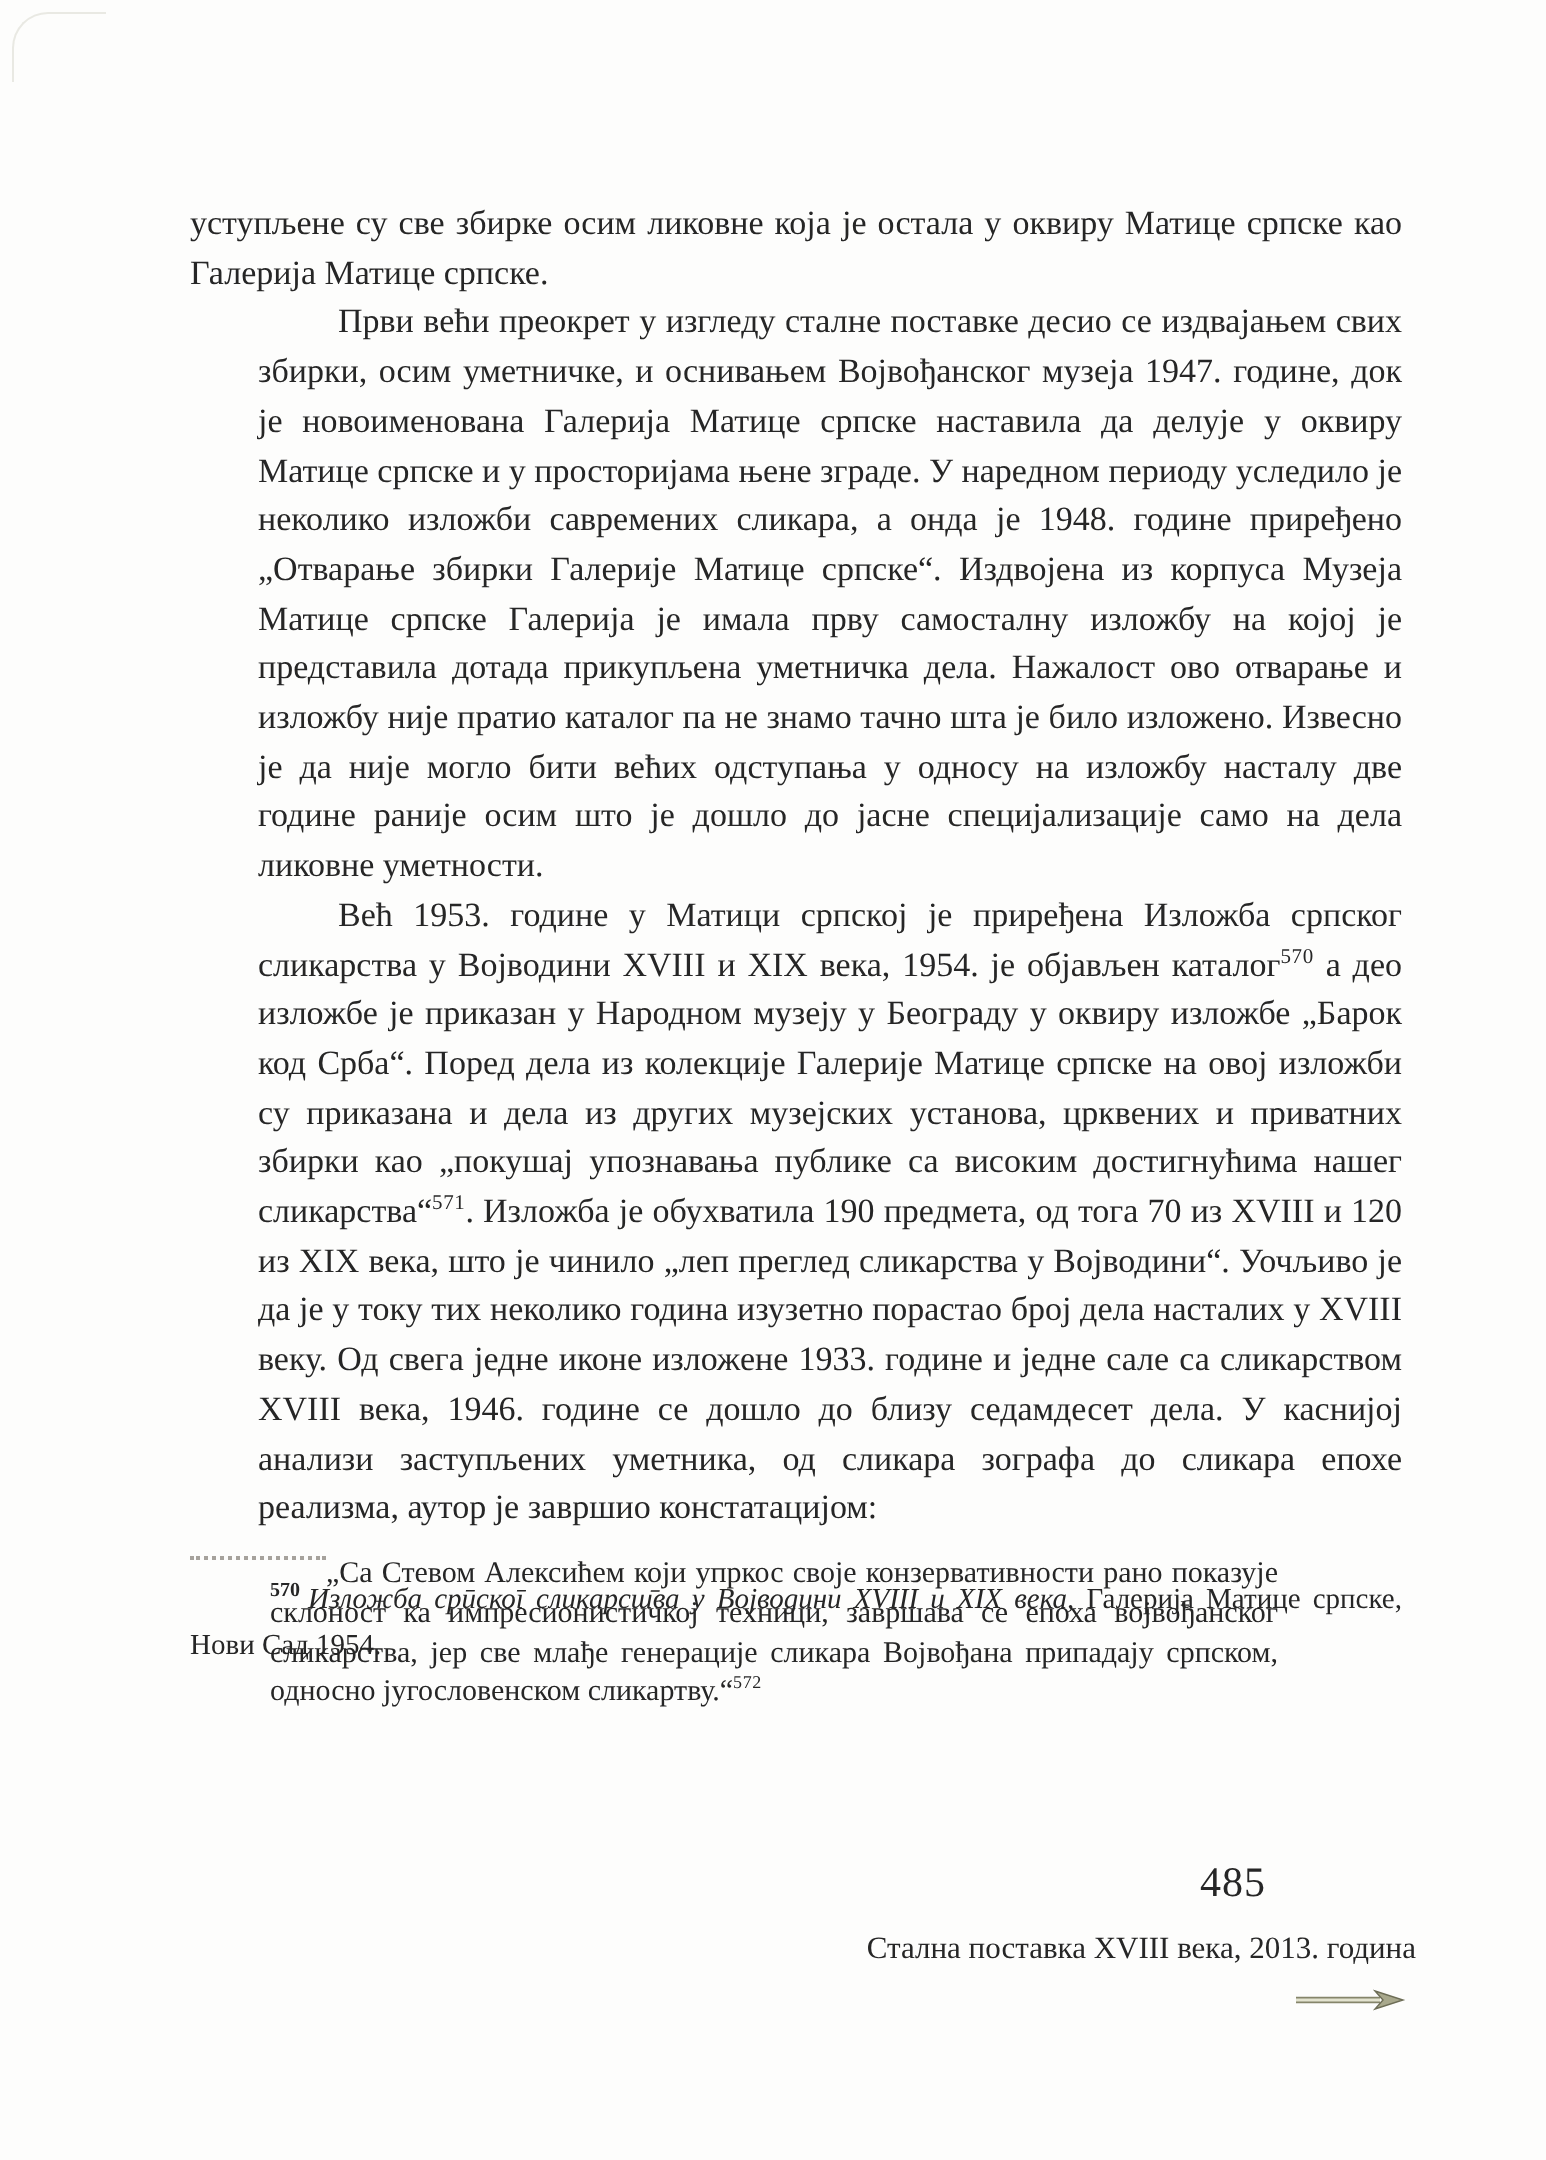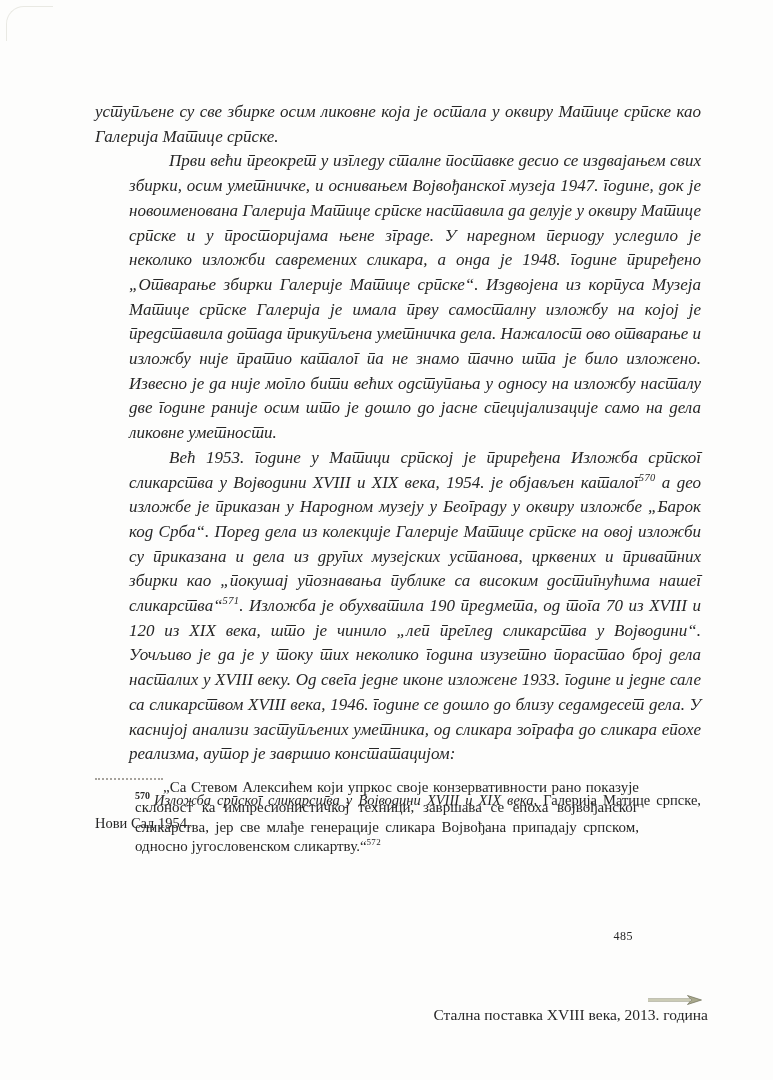--- a/index.html
+++ b/index.html
@@ -8,40 +8,40 @@
     background:#fdfdfc; color:#262626;
     font-family:"Liberation Serif","DejaVu Serif",serif;
     overflow:hidden;
   }
   .corner-artifact {
     position:absolute; top:6px; left:6px; width:46px; height:34px;
     border-top:1px solid #e9e9e3; border-left:1px solid #e9e9e3;
     border-top-left-radius:18px;
   }
   .textblock { position:absolute; left:95px; top:100px; width:606px; }
-  p.body { margin:0; font-size:17px; line-height:24.7px; text-align:justify;font-style:italic; }
+  p.body { margin:0; font-size:17px; line-height:24.7px; text-align:justify; }
   p.indent { text-indent:40px;margin-left:34px; }
   p.body sup, .quote sup {
     font-size:10.5px; line-height:0; vertical-align:super; letter-spacing:0.3px;
   }
   .quote {
     margin:11px 62px 8px 40px; font-size:15px; line-height:19.8px;
     text-align:justify; text-indent:28px;
   }
   .quote sup { font-size:9px; }
   .footnotes { position:absolute; left:95px; top:778px; width:606px; }
   .fnsep { width:68px; height:0; border-top:2px dotted #a6a29c; margin:0 0 9px 0; }
   p.fn { margin:0; font-size:14.5px; line-height:23px; text-align:justify; text-indent:40px; }
   p.fn .fnm { font-weight:bold; font-size:10px; line-height:0; vertical-align:super; margin-right:4px; }
   p.fn i { font-style:italic; }
   .pagenum {
     position:absolute; top:929px; left:0; width:633px; text-align:right;
-    font-size:12px; letter-spacing:0.5px;
+    font-size:21px; letter-spacing:0.5px;
   }
-  .caption { position:absolute; top:966px; right:65px; font-size:15.5px;margin-top:40px; }
+  .caption { position:absolute; top:966px; right:65px; font-size:15.5px; }
   .arrow { position:absolute; top:993px; right:70px; width:56px; height:14px; }
 </style>
 </head>
 <body>
 
 <div class="page">
 
   <div class="corner-artifact"></div>
 
   <div class="textblock">

